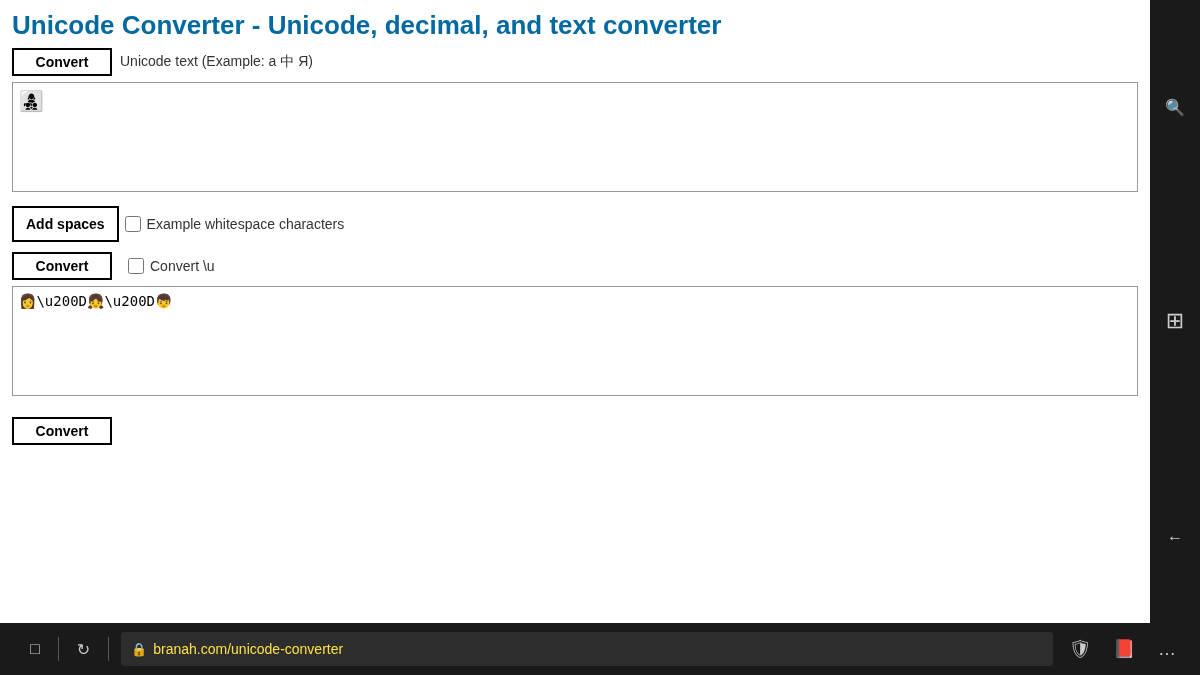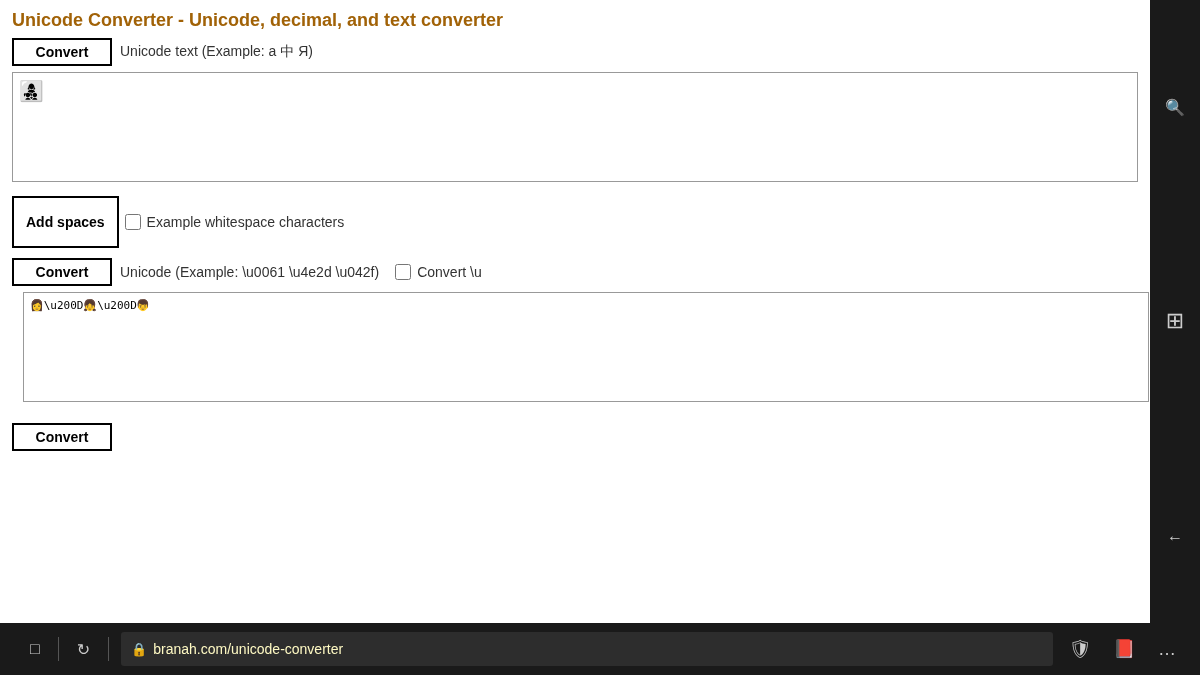--- a/index.html
+++ b/index.html
@@ -21,22 +21,22 @@
     }
 
     .content {
       flex: 1;
       background: #fff;
       padding: 10px 12px;
       overflow: hidden;
     }
 
     .page-title {
-      color: #a16207;
-      font-size: 18px;
+      color: #0369a1;
+      font-size: 26px;
       font-weight: bold;
       margin-bottom: 4px;
     }
 
     .converter-row {
       display: flex;
       align-items: center;
       margin-bottom: 6px;
       gap: 8px;
       margin-top: 7px;
@@ -67,38 +67,37 @@
       resize: none;
       margin-bottom: 10px;
       outline: none;
     }
 
     .text-area-unicode {
       width: 100%;
       border: 1px solid #999;
       min-height: 110px;
       padding: 6px;
-      font-size: 11px;
+      font-size: 14px;
       resize: none;
       margin-bottom: 10px;
       outline: none;
-      margin-left: 11px;
     }
 
     .spaces-row {
       display: flex;
       align-items: center;
       gap: 6px;
       margin-bottom: 10px;
     }
 
     .spaces-btn {
       border: 2px solid #000;
       background: #fff;
-      padding: 16px 12px;
+      padding: 8px 12px;
       font-size: 14px;
       font-weight: bold;
       cursor: pointer;
     }
 
     .checkbox-row {
       display: flex;
       align-items: center;
       gap: 6px;
       font-size: 14px;
@@ -194,21 +193,21 @@
       height: 34px;
     }
 
     .lock-icon {
       color: #aaa;
       font-size: 13px;
       margin-right: 6px;
     }
 
     .url-text {
-      color: #fef9c3;
+      color: #fde047;
       font-size: 14px;
     }
 
     .taskbar-right-btns {
       display: flex;
       align-items: center;
       gap: 6px;
     }
 
     .taskbar-icon-btn {
@@ -241,21 +240,20 @@
       <div class="checkbox-row">
         <input type="checkbox" style="">
         <span>Example whitespace characters</span>
       </div>
     </div>
 
     
     <div class="converter-row">
       <div class="remove-row">
         <button class="convert-btn">Convert</button>
-        <span class="row-label">Unicode (Example: \u0061 \u4e2d \u042f)</span>
         <div class="remove-checkbox-row" style="margin-left:8px;">
           <input type="checkbox" style="">
           <span>Convert \u</span>
         </div>
       </div>
     </div>
     <textarea class="text-area-unicode" style="">👩\u200D👧\u200D👦</textarea>
 
     
     <div class="converter-row">

